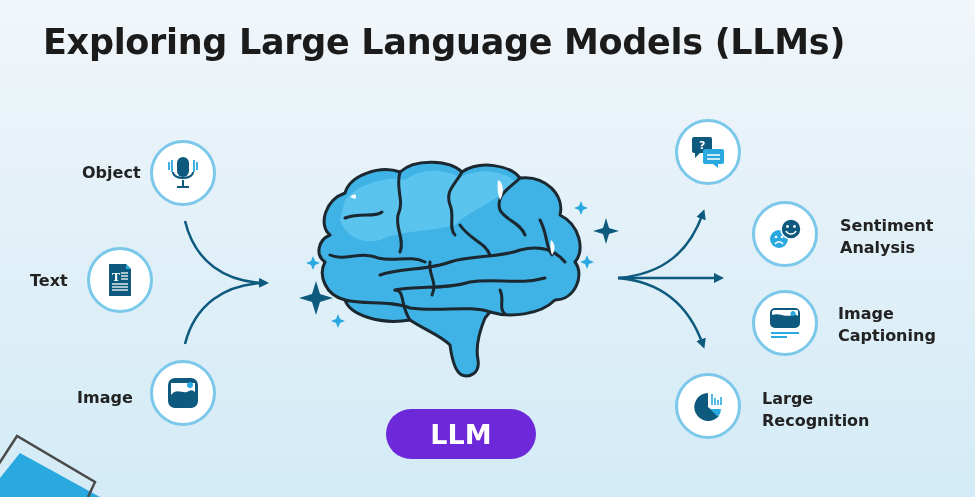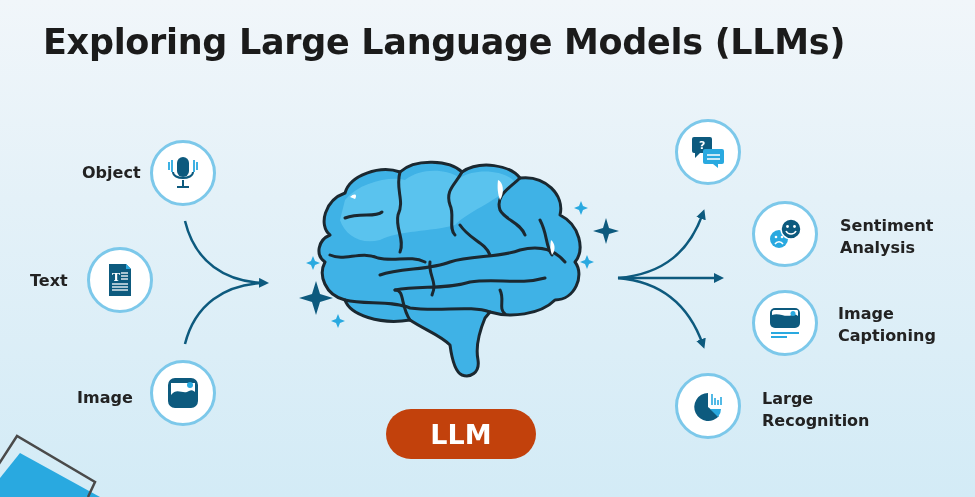--- a/index.html
+++ b/index.html
@@ -18,21 +18,21 @@
     background: #ffffff; border: 3px solid #7cc8ea; box-sizing: border-box;
     display: flex; align-items: center; justify-content: center;
   }
   .node-circle svg { display: block; }
   .label {
     position: absolute; font-size: 16px; font-weight: bold; color: #222;
     font-family: "DejaVu Sans", sans-serif; line-height: 22px;
   }
   .llm-pill {
     position: absolute; left: 386px; top: 409px; width: 150px; height: 50px;
-    border-radius: 25px; background: #c2410c; color: #fff;
+    border-radius: 25px; background: #6d28d9; color: #fff;
     display: flex; align-items: center; justify-content: center;
     font-size: 27px; font-weight: bold; font-family: "DejaVu Sans", sans-serif;
   }
   .overlay { position: absolute; left: 0; top: 0; pointer-events: none; }
 </style>
 </head>
 <body>
 
 <div class="title">Exploring Large Language Models (LLMs)</div>
 

